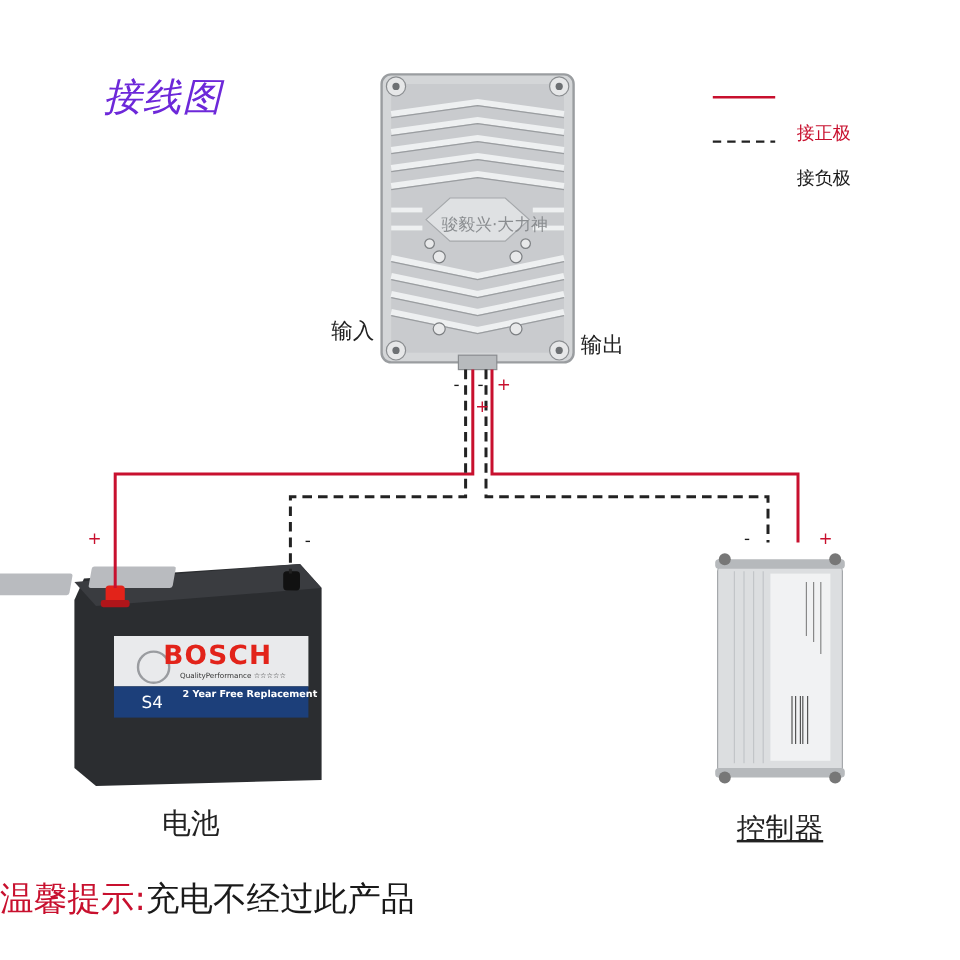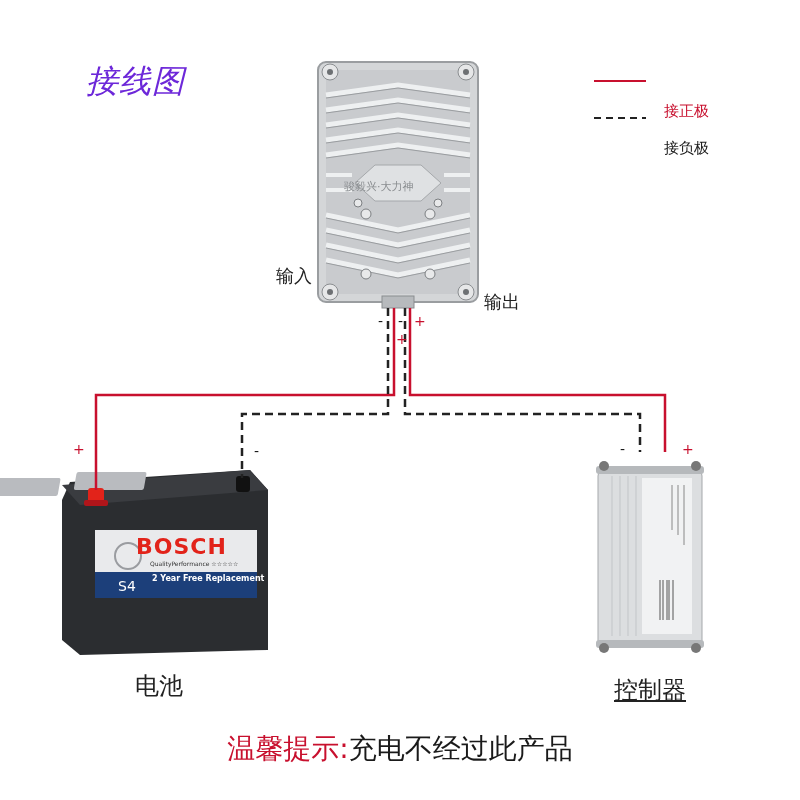--- a/index.html
+++ b/index.html
@@ -3,21 +3,21 @@
 <meta charset="utf-8">
 <style>
   html, body { margin:0; padding:0; background:#ffffff; }
   body { width:800px; height:800px; position:relative; overflow:hidden; font-family:"DejaVu Sans","Liberation Sans",sans-serif; color:#1a1a1a; }
   .abs { position:absolute; }
   .title { left:86px; top:60px; font-size:32px; color:#6d28d9; letter-spacing:1px;font-style:italic; }
   .legend-label { font-size:15px;margin-top:32px; }
   .legend-label.red { color:#c8102e; }
   .port-label { font-size:18px; color:#222; }
   .device-label { font-size:24px; color:#222; }
-  .tip { left:0; width:800px; top:730px; text-align:center; font-size:28px; }
+  .tip { left:0; width:800px; top:730px; text-align:left; font-size:28px; }
   .tip .red { color:#c8102e; }
   .sign { font-size:14px; }
   .sign.red { color:#c8102e; }
   svg { position:absolute; left:0; top:0; }
 </style>
 </head>
 <body>
 
 <svg width="800" height="800" viewBox="0 0 800 800">
 
@@ -137,22 +137,22 @@
   <line x1="594" y1="81" x2="646" y2="81" stroke="#c8102e" stroke-width="2"></line>
   <line x1="594" y1="118" x2="646" y2="118" stroke="#222" stroke-width="2" stroke-dasharray="7,5"></line>
 </svg>
 
 <div class="abs title">接线图</div>
 
 <div class="abs legend-label red" style="left:664px;top:70px;">接正极</div>
 <div class="abs legend-label" style="left:664px;top:107px;">接负极</div>
 
 <div class="abs port-label" style="left:276px;top:264px;">输入</div>
-<div class="abs port-label" style="left:484px;top:275px;margin-top:15px;">输出</div>
-<div class="abs" style="left:344px;top:179px;font-size:11px;color:#8a8d90;">骏毅兴·大力神</div>
+<div class="abs port-label" style="left:484px;top:275px;">输出</div>
+<div class="abs" style="left:368px;top:179px;font-size:14px;color:#8a8d90;">骏毅兴·大力神</div>
 
 <div class="abs sign" style="left:378px;top:313px;">-</div>
 <div class="abs sign red" style="left:396px;top:331px;">+</div>
 <div class="abs sign" style="left:398px;top:313px;">-</div>
 <div class="abs sign red" style="left:414px;top:313px;">+</div>
 
 <div class="abs sign red" style="left:73px;top:441px;">+</div>
 <div class="abs sign" style="left:254px;top:443px;">-</div>
 
 <div class="abs" style="left:136px;top:534px;font-size:22px;font-weight:bold;color:#e2231a;letter-spacing:1px;">BOSCH</div>

